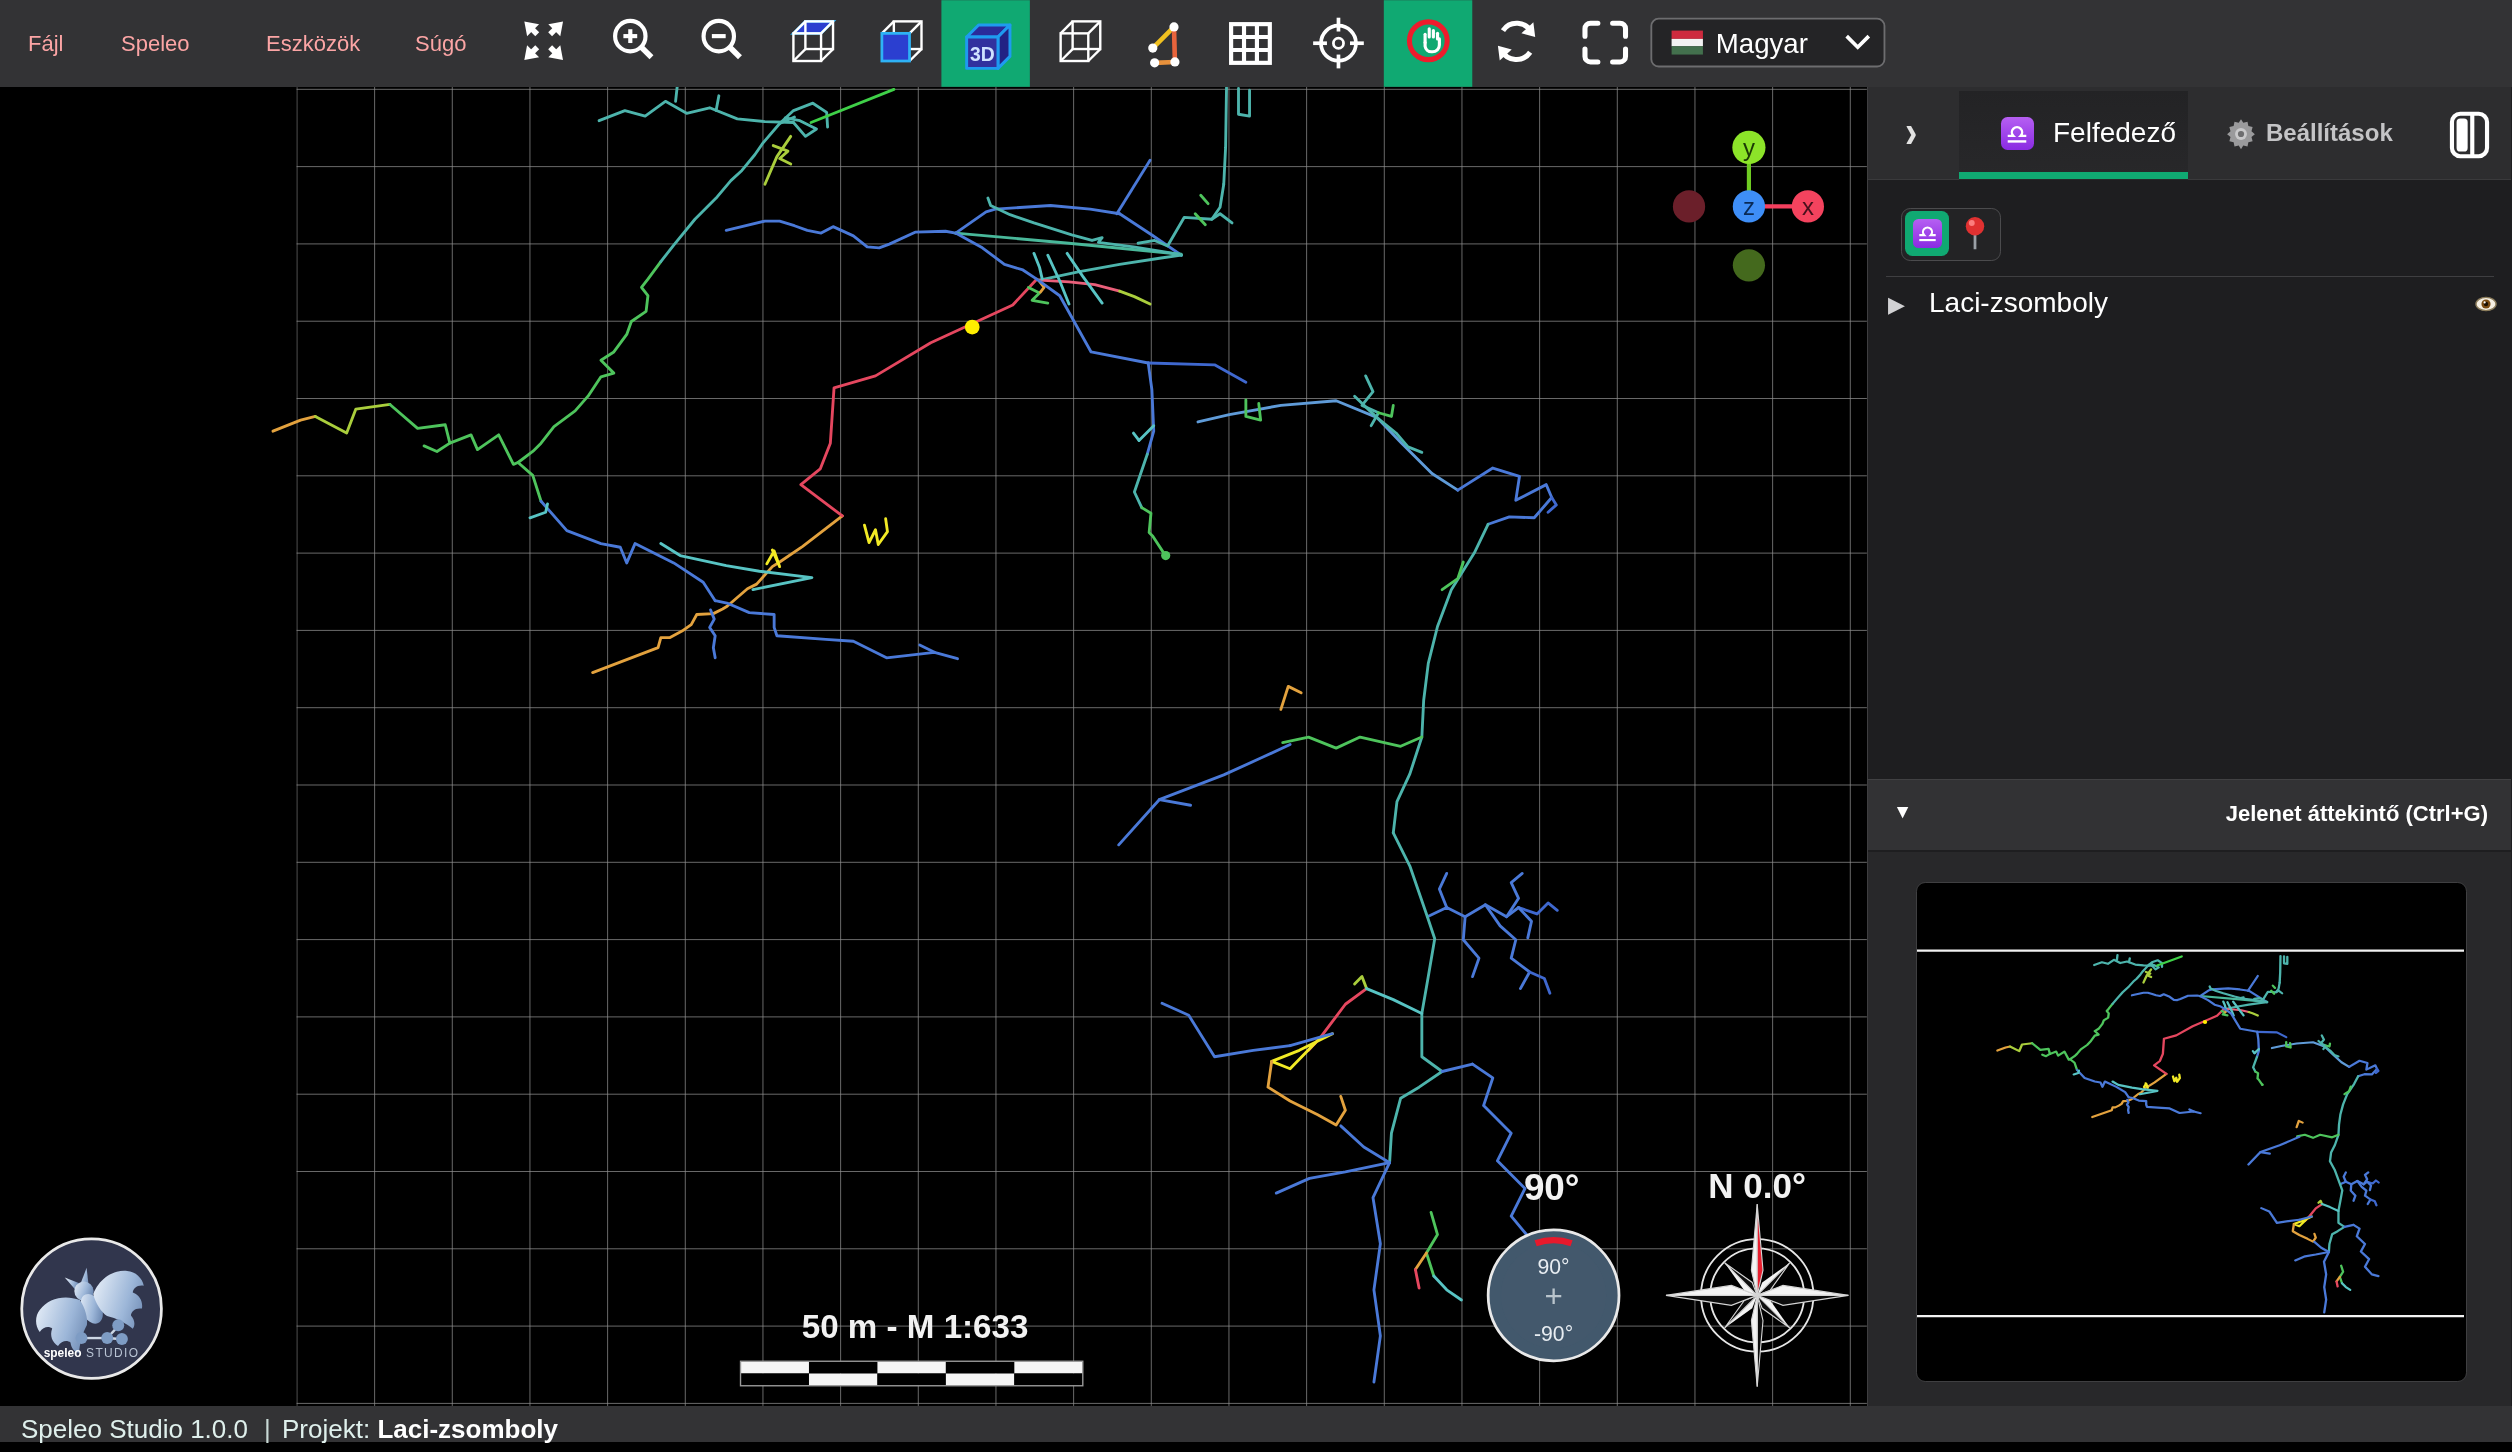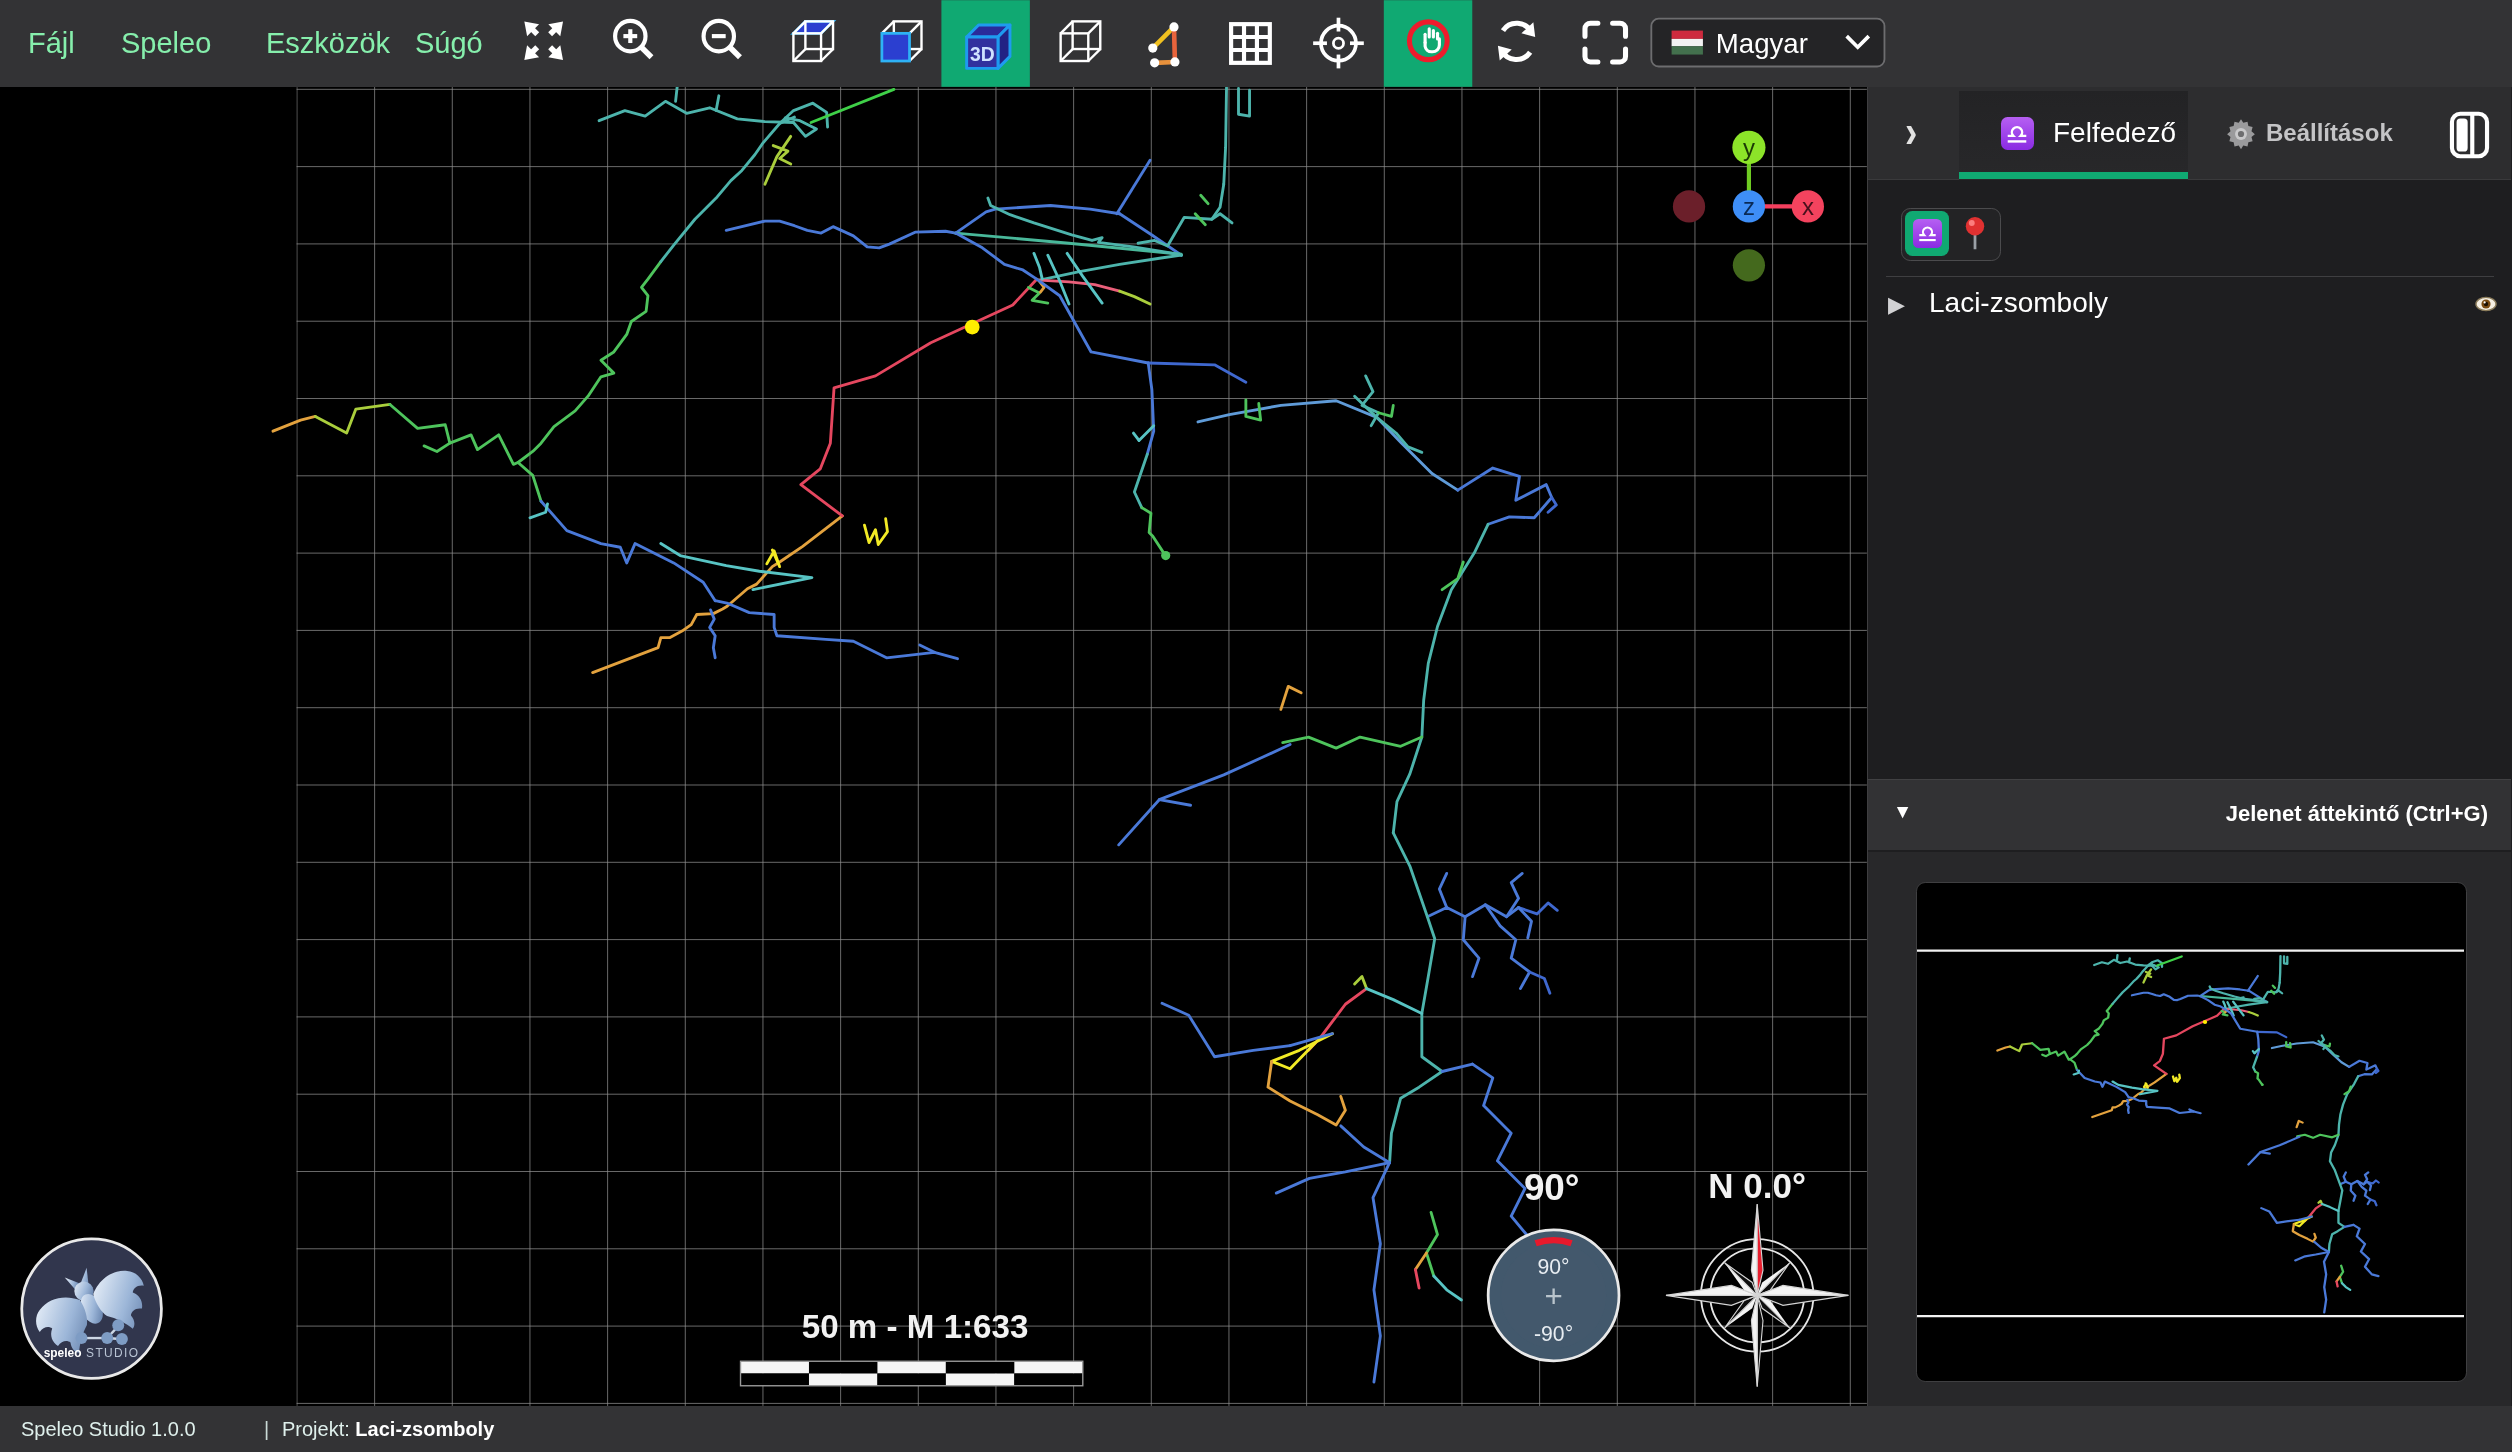--- a/index.html
+++ b/index.html
@@ -1,21 +1,21 @@
 <!DOCTYPE html>
 <html style="font-size:14.7px"><head>
 <meta charset="utf-8">
 <style>
 * { margin:0; padding:0; box-sizing:border-box; }
 html,body { width:2512px; height:1452px; overflow:hidden; background:#000; font-family:"Liberation Sans", sans-serif; }
 #stage { position:relative; width:2512px; height:1452px; background:#000; }
 .abs { position:absolute; }
 #toolbar { position:absolute; left:0; top:0; width:2512px; height:87px; background:#333335; z-index:30; }
-.menu { position:absolute; top:0; height:76px; line-height:87px; color:#86efac; font-size:29px; }
-#statusbar { left:0; top:1406px; width:2512px; height:46px; background:#333335; z-index:30; color:#dff0ec; font-size:20px; line-height:46px; }
+.menu { position:absolute; top:0; height:76px; line-height:87px; color:#fca5a5; font-size:22px; }
+#statusbar { left:0; top:1406px; width:2512px; height:36px; background:#333335; z-index:30; color:#dff0ec; font-size:26px; line-height:46px; }
 #sidebar { left:1867px; top:87px; width:645px; height:1320px; background:#1e1e20; border-left:1.8px solid #3e3e40; z-index:20; }
 #tabrow { position:absolute; left:0; top:0; width:643px; height:93px; background:#2d2d2f; border-bottom:1.8px solid #3a3a3c; }
 #activetab { position:absolute; left:91px; top:3.7px; width:229px; height:89px; background:linear-gradient(180deg,#232325,#28282a); }
 #tabuline { position:absolute; left:91px; top:85px; width:229px; height:7.4px; background:#10a972; }
 #scenehead { position:absolute; left:0; top:692px; width:643px; height:71px; background:#323234; border-top:1.8px solid #414143; }
 #scenebody { position:absolute; left:0; top:765px; width:643px; height:555px; background:#28282a; }
 #minipanel { position:absolute; left:48px; top:30px; width:551px; height:500px; background:#000; border:1.8px solid #3f3f41; border-radius:9.2px; overflow:hidden; }
 </style>
 </head>
 <body>

